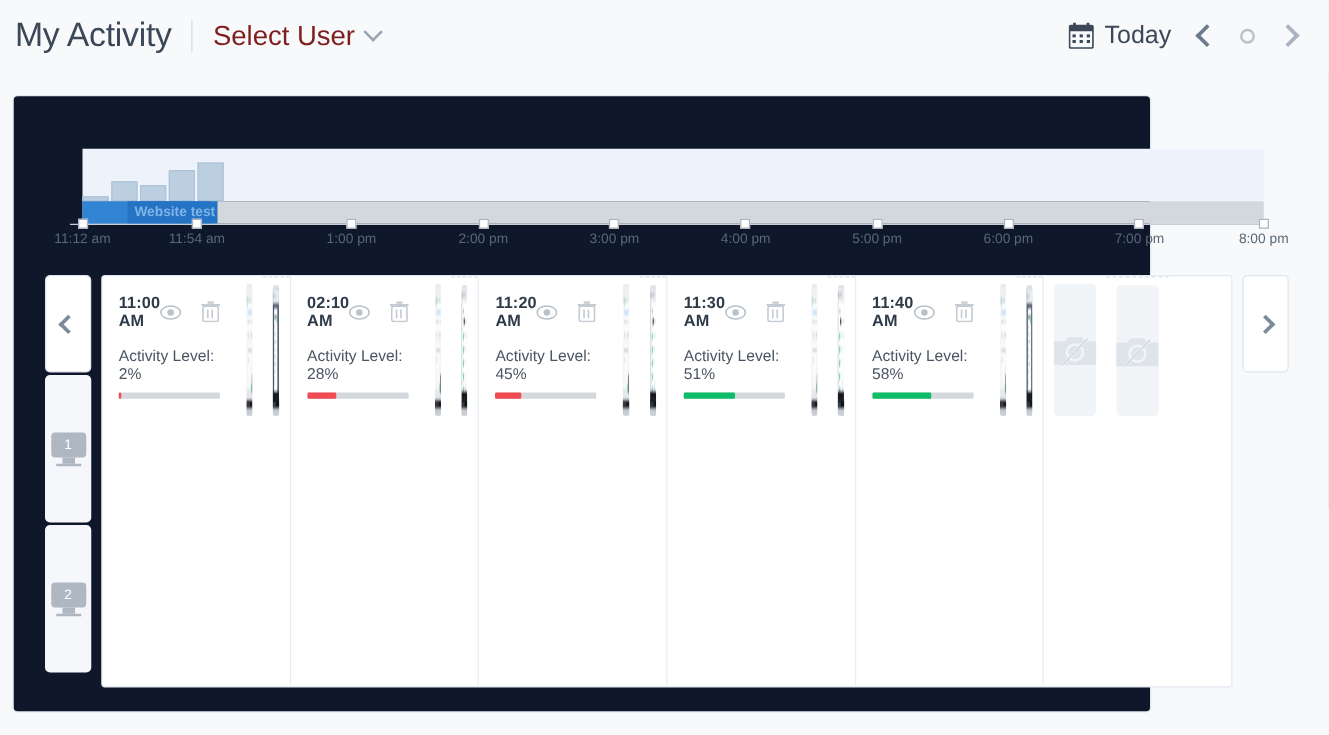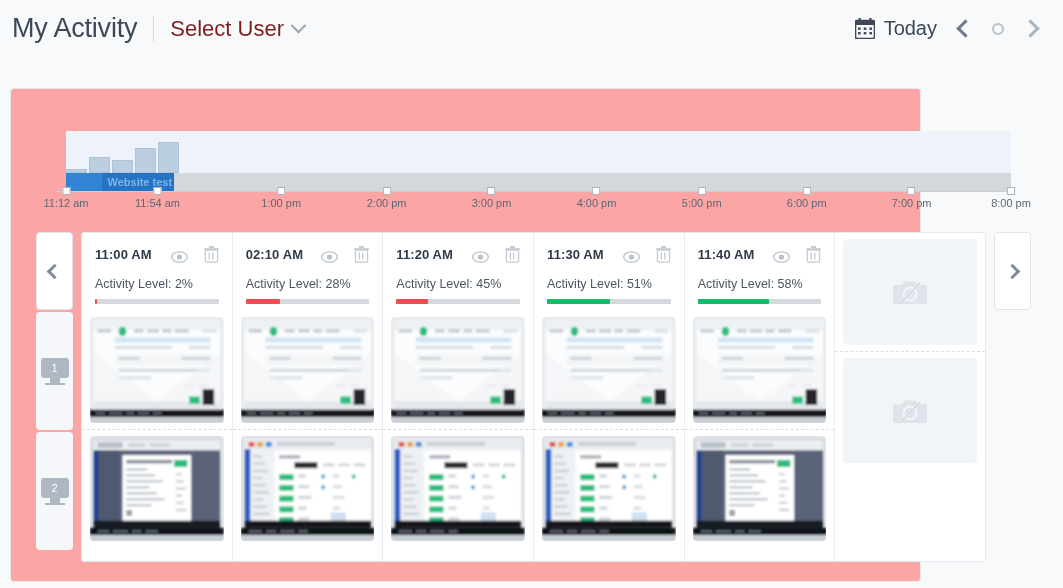--- a/index.html
+++ b/index.html
@@ -64,23 +64,23 @@
   .dot-btn {
     width: 12px; height: 12px;
     border: 2px solid #b9c2cc;
     border-radius: 50%;
     cursor: pointer;
   }
 
   
   .panel {
     position: absolute;
-    left: 10px; top: 88px;
+    left: 10px; top: 76px;
     width: 911px; height: 494px;
-    background: #fca5a5;
+    background: #0f172a;
     border: 1px solid #e4e9ef;
     border-radius: 4px;
   }
 
   
   .timeline {
     position: absolute;
     left: 45px; top: 42px;
     width: 955px; height: 75px;
   }
@@ -214,21 +214,21 @@
     display: flex;
     border: 1px solid #e4e9ef;
     border-radius: 3px;
     margin: 0 8px;
     overflow: hidden;
     background: #fff;
   }
   .card {
     flex: 1;
     border-right: 1px solid #e9edf2;
-    display: flex; flex-direction: column;
+    display: flex; flex-direction: row;
   }
   .card:last-child { border-right: none; }
   .card-head {
     padding: 13px 13px 0 13px;
     height: 78px;
   }
   .card-head-top {
     display: flex; align-items: center;
   }
   .card-time {

